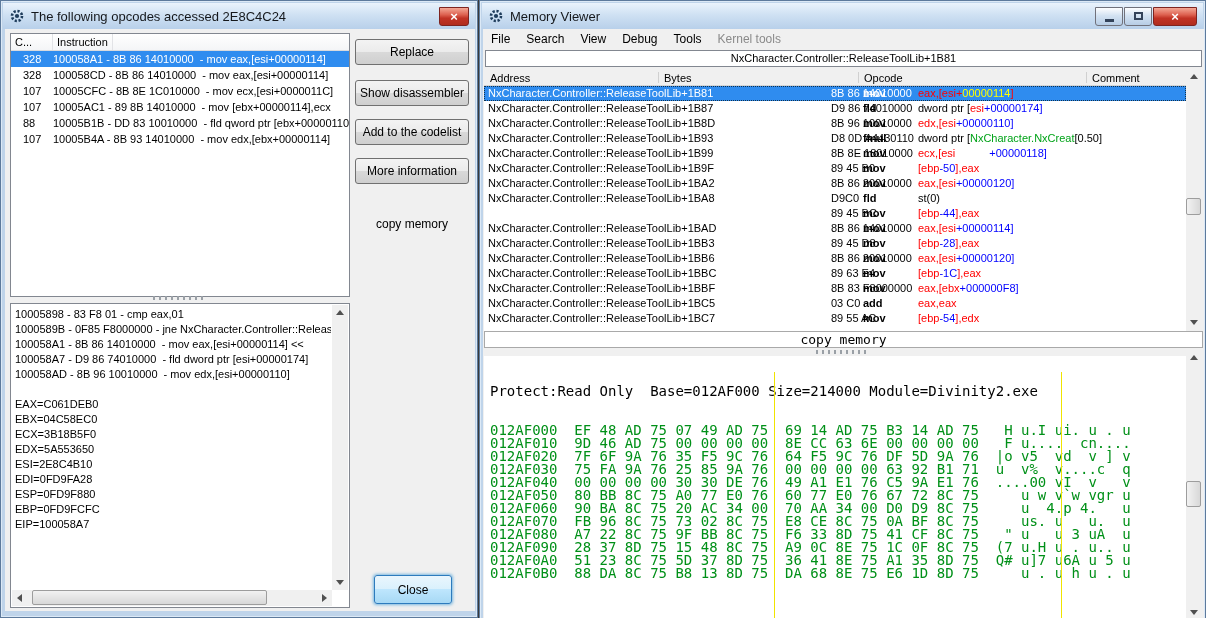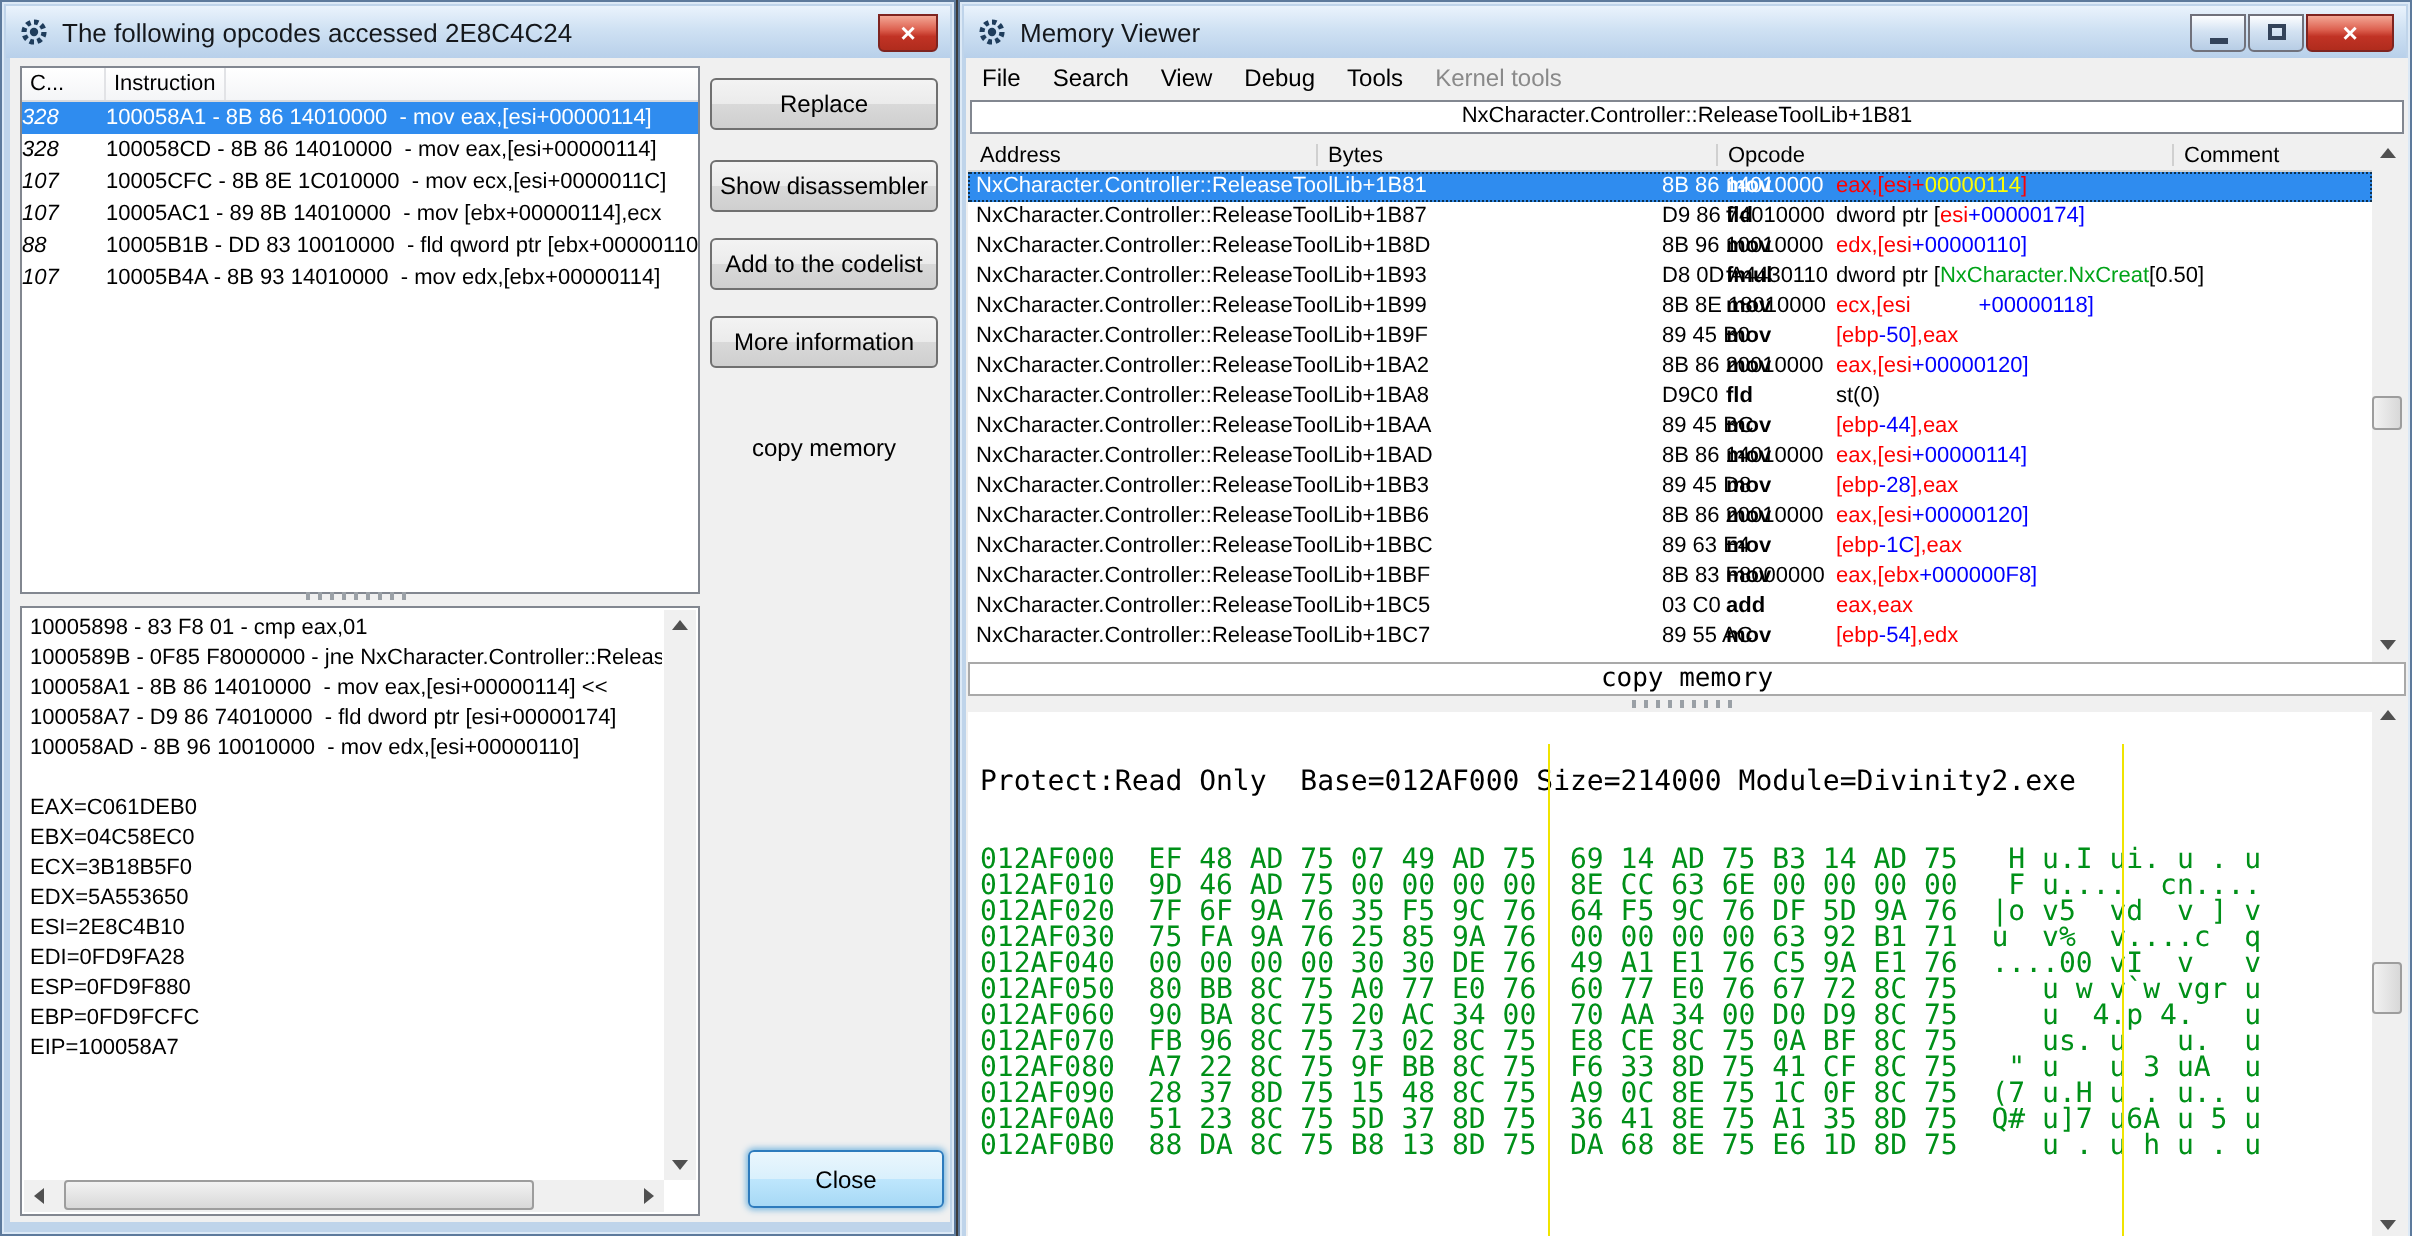--- a/index.html
+++ b/index.html
@@ -35,21 +35,21 @@
   #right-client { left:3px; top:28px; width:721px; height:592px; }
 
   
   .sunken { background:#fff; border:1px solid #828790; }
   #opcode-list { position:absolute; left:5px; top:4px; width:340px; height:264px; overflow:hidden; }
   #opcode-list-header { display:flex; height:17px; font-size:11px;
       background:linear-gradient(#ffffff,#f4f5f7); border-bottom:1px solid #d9dadd; }
   #opcode-list-header .hc { padding:2px 4px; border-right:1px solid #e2e3e6; white-space:pre; }
   #opcode-list-header .hc.count { width:42px; }
   .lrow { display:flex; height:16px; line-height:16px; font-size:11px; white-space:pre; }
-  .lrow .c1 { width:42px; padding-left:0;font-style:italic; }
+  .lrow .c1 { width:42px; padding-left:12px; }
   .lrow .c2 { flex:1; overflow:hidden; }
   .lrow.sel { background:#2f8cef; color:#fff; }
 
   .side-btn { position:absolute; left:350px; width:114px; height:26px;
       border:1px solid #707070; border-radius:3px; font-size:12px;
       background:linear-gradient(#f3f3f3,#ebebeb 50%,#d9d9d9 50%,#cfcfcf);
       display:flex; align-items:center; justify-content:center; cursor:default; }
   #copy-memory-label { position:absolute; left:350px; top:188px; width:114px;
       text-align:center; font-size:12px; }
 
@@ -67,21 +67,21 @@
   .sb-v { width:16px; }
   .sb-h { height:16px; }
   .tri-up    { border-left:4px solid transparent; border-right:4px solid transparent; border-bottom:5px solid #505050; }
   .tri-down  { border-left:4px solid transparent; border-right:4px solid transparent; border-top:5px solid #505050; }
   .tri-left  { border-top:4px solid transparent; border-bottom:4px solid transparent; border-right:5px solid #505050; }
   .tri-right { border-top:4px solid transparent; border-bottom:4px solid transparent; border-left:5px solid #505050; }
   .thumb { position:absolute; background:linear-gradient(90deg,#f2f2f2,#d8d8d8);
            border:1px solid #9d9d9d; border-radius:2px; }
   .thumb-h { background:linear-gradient(#f2f2f2,#d8d8d8); }
 
-  #close-btn { position:absolute; left:369px; top:546px; width:98px; height:29px;
+  #close-btn { position:absolute; left:369px; top:546px; width:78px; height:29px;
       border:1px solid #2d7bbd; border-radius:3px; font-size:12px;
       background:linear-gradient(#eaf6fd,#d9f0fc 50%,#bee6fd 50%,#a7d9f5);
       box-shadow:0 0 3px 1px #7ab8e0; display:flex; align-items:center; justify-content:center; }
 
   
   #menubar { position:absolute; left:0; top:0; width:675px; height:20px;
       display:flex; align-items:center; font-size:12px; background:#f0f0f0; }
   .menu-item { padding:2px 8px; }
   .menu-item.disabled { color:#8a8a8a; }
 
@@ -244,21 +244,21 @@
 
     <div id="disasm-area">
         <div class="drow sel"><span class="addr">NxCharacter.Controller::ReleaseToolLib+1B81</span><span class="bytes">8B 86 14010000</span><span class="mn">mov</span><span class="ops"><span style="position: static; color: rgb(255, 0, 0);">eax,[esi+</span><span style="position: static; color: rgb(255, 255, 0);">00000114</span><span style="position: static; color: rgb(255, 0, 0);">]</span></span></div>
         <div class="drow"><span class="addr">NxCharacter.Controller::ReleaseToolLib+1B87</span><span class="bytes">D9 86 74010000</span><span class="mn">fld</span><span class="ops"><span style="position: static; color: rgb(0, 0, 0);">dword ptr [</span><span style="position: static; color: rgb(255, 0, 0);">esi</span><span style="position: static; color: rgb(0, 0, 255);">+00000174]</span></span></div>
         <div class="drow"><span class="addr">NxCharacter.Controller::ReleaseToolLib+1B8D</span><span class="bytes">8B 96 10010000</span><span class="mn">mov</span><span class="ops"><span style="position: static; color: rgb(255, 0, 0);">edx,[esi</span><span style="position: static; color: rgb(0, 0, 255);">+00000110]</span></span></div>
         <div class="drow"><span class="addr">NxCharacter.Controller::ReleaseToolLib+1B93</span><span class="bytes">D8 0D A4430110</span><span class="mn">fmul</span><span class="ops"><span style="position: static; color: rgb(0, 0, 0);">dword ptr [</span><span style="position: static; color: rgb(0, 163, 24);">NxCharacter.NxCreat</span><span style="position: static; color: rgb(0, 0, 0);">[0.50]</span></span></div>
         <div class="drow"><span class="addr">NxCharacter.Controller::ReleaseToolLib+1B99</span><span class="bytes">8B 8E 18010000</span><span class="mn">mov</span><span class="ops"><span style="position: static; color: rgb(255, 0, 0);">ecx,[esi</span><span style="position: static; color: rgb(0, 0, 255); padding-left: 34px;">+00000118]</span></span></div>
         <div class="drow"><span class="addr">NxCharacter.Controller::ReleaseToolLib+1B9F</span><span class="bytes">89 45 B0</span><span class="mn">mov</span><span class="ops"><span style="position: static; color: rgb(255, 0, 0);">[ebp</span><span style="position: static; color: rgb(0, 0, 255);">-50</span><span style="position: static; color: rgb(255, 0, 0);">],eax</span></span></div>
         <div class="drow"><span class="addr">NxCharacter.Controller::ReleaseToolLib+1BA2</span><span class="bytes">8B 86 20010000</span><span class="mn">mov</span><span class="ops"><span style="position: static; color: rgb(255, 0, 0);">eax,[esi</span><span style="position: static; color: rgb(0, 0, 255);">+00000120]</span></span></div>
         <div class="drow"><span class="addr">NxCharacter.Controller::ReleaseToolLib+1BA8</span><span class="bytes">D9C0</span><span class="mn">fld</span><span class="ops"><span style="position: static; color: rgb(0, 0, 0);">st(0)</span></span></div>
-        <div class="drow"><span class="addr">NxCharacter.Controller::ReleaseToolLib+1BAA</span><span class="bytes">89 45 BC</span><span class="mn">mov</span><span class="ops"><span style="position: static; color: rgb(255, 0, 0);">[ebp</span><span style="position: static; color: rgb(0, 0, 255);">-44</span><span style="position: static; color: rgb(255, 0, 0);">],eax</span></span></div>
+        <div class="drow"><span class="bytes">89 45 BC</span><span class="mn">mov</span><span class="ops"><span style="position: static; color: rgb(255, 0, 0);">[ebp</span><span style="position: static; color: rgb(0, 0, 255);">-44</span><span style="position: static; color: rgb(255, 0, 0);">],eax</span></span></div>
         <div class="drow"><span class="addr">NxCharacter.Controller::ReleaseToolLib+1BAD</span><span class="bytes">8B 86 14010000</span><span class="mn">mov</span><span class="ops"><span style="position: static; color: rgb(255, 0, 0);">eax,[esi</span><span style="position: static; color: rgb(0, 0, 255);">+00000114]</span></span></div>
         <div class="drow"><span class="addr">NxCharacter.Controller::ReleaseToolLib+1BB3</span><span class="bytes">89 45 D8</span><span class="mn">mov</span><span class="ops"><span style="position: static; color: rgb(255, 0, 0);">[ebp</span><span style="position: static; color: rgb(0, 0, 255);">-28</span><span style="position: static; color: rgb(255, 0, 0);">],eax</span></span></div>
         <div class="drow"><span class="addr">NxCharacter.Controller::ReleaseToolLib+1BB6</span><span class="bytes">8B 86 20010000</span><span class="mn">mov</span><span class="ops"><span style="position: static; color: rgb(255, 0, 0);">eax,[esi</span><span style="position: static; color: rgb(0, 0, 255);">+00000120]</span></span></div>
         <div class="drow"><span class="addr">NxCharacter.Controller::ReleaseToolLib+1BBC</span><span class="bytes">89 63 E4</span><span class="mn">mov</span><span class="ops"><span style="position: static; color: rgb(255, 0, 0);">[ebp</span><span style="position: static; color: rgb(0, 0, 255);">-1C</span><span style="position: static; color: rgb(255, 0, 0);">],eax</span></span></div>
         <div class="drow"><span class="addr">NxCharacter.Controller::ReleaseToolLib+1BBF</span><span class="bytes">8B 83 F8000000</span><span class="mn">mov</span><span class="ops"><span style="position: static; color: rgb(255, 0, 0);">eax,[ebx</span><span style="position: static; color: rgb(0, 0, 255);">+000000F8]</span></span></div>
         <div class="drow"><span class="addr">NxCharacter.Controller::ReleaseToolLib+1BC5</span><span class="bytes">03 C0</span><span class="mn">add</span><span class="ops"><span style="position: static; color: rgb(255, 0, 0);">eax,eax</span></span></div>
         <div class="drow"><span class="addr">NxCharacter.Controller::ReleaseToolLib+1BC7</span><span class="bytes">89 55 AC</span><span class="mn">mov</span><span class="ops"><span style="position: static; color: rgb(255, 0, 0);">[ebp</span><span style="position: static; color: rgb(0, 0, 255);">-54</span><span style="position: static; color: rgb(255, 0, 0);">],edx</span></span></div>
       </div>
 
     <div class="sb sb-v" id="disasm-sb" style="width:17px;">

